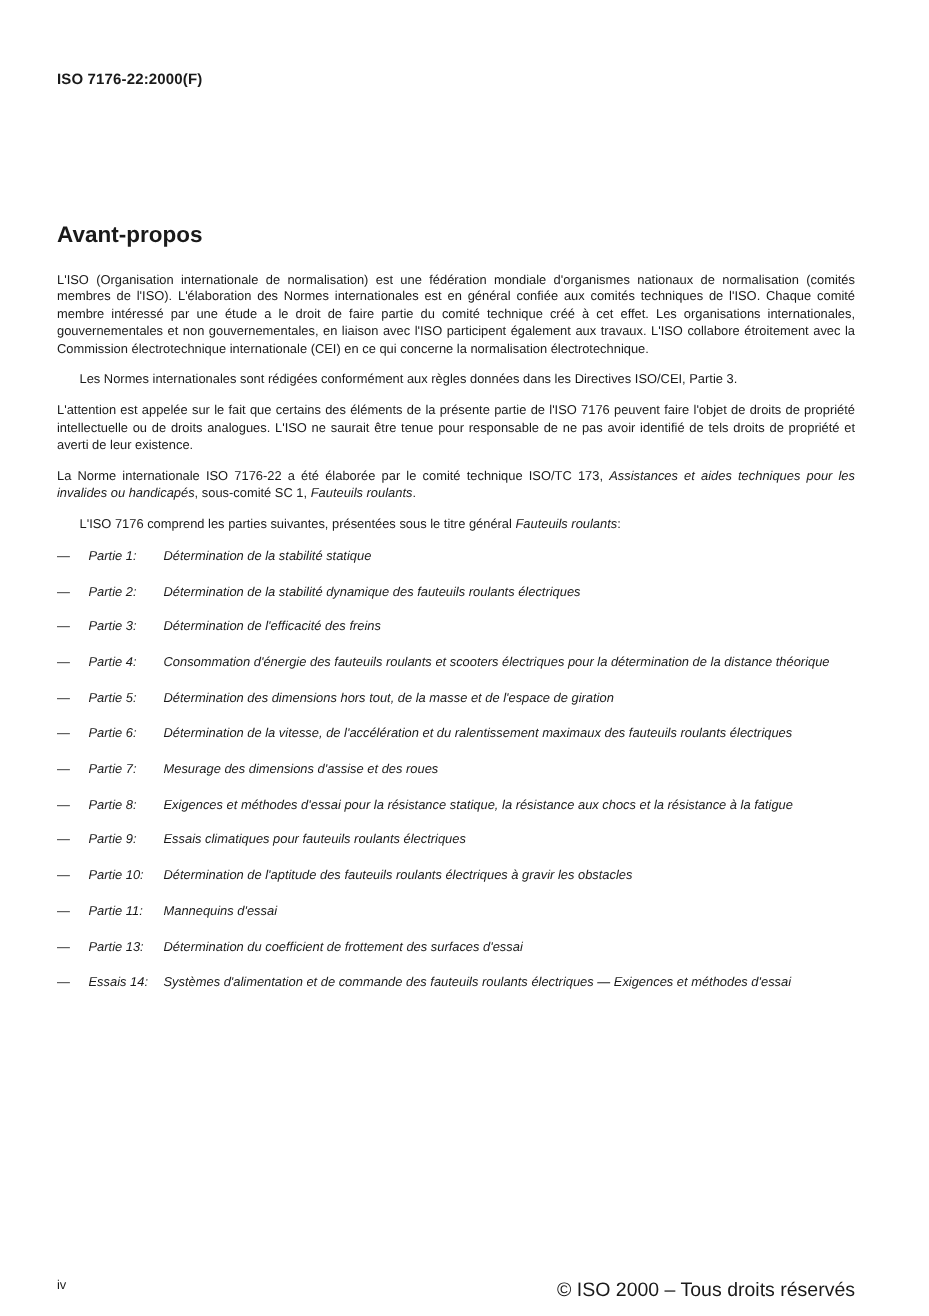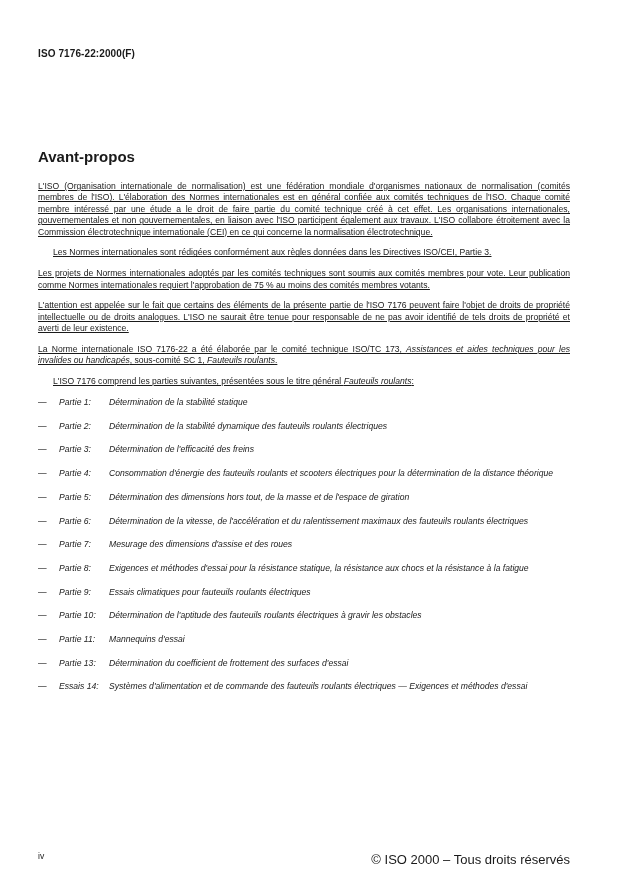--- a/index.html
+++ b/index.html
@@ -42,21 +42,20 @@
       position: absolute;
       left: 38px;
       top: 170px;
       width: 532px;
       font-size: 8.6px;
       line-height: 11.4px;
     }
     .body p {
       margin: 0 0 9.4px 0;
       text-align: justify;
-      text-decoration: underline;
     }
     .body p.last-left { text-align: left; padding-left: 15px; }
     .body i { font-style: italic; }
     .parts {
       list-style: none;
       margin: 0;
       padding: 0;
     }
     .parts li {
       position: relative;
@@ -93,21 +92,20 @@
 
 <div class="page">
 
   <div class="doc-id">ISO 7176-22:2000(F)</div>
 
   <h1 class="title">Avant-propos</h1>
 
   <div class="body">
     <p>L'ISO (Organisation internationale de normalisation) est une fédération mondiale d'organismes nationaux de normalisation (comités membres de l'ISO). L'élaboration des Normes internationales est en général confiée aux comités techniques de l'ISO. Chaque comité membre intéressé par une étude a le droit de faire partie du comité technique créé à cet effet. Les organisations internationales, gouvernementales et non gouvernementales, en liaison avec l'ISO participent également aux travaux. L'ISO collabore étroitement avec la Commission électrotechnique internationale (CEI) en ce qui concerne la normalisation électrotechnique.</p>
     <p class="last-left">Les Normes internationales sont rédigées conformément aux règles données dans les Directives ISO/CEI, Partie 3.</p>
-    <p>Les projets de Normes internationales adoptés par les comités techniques sont soumis aux comités membres pour vote. Leur publication comme Normes internationales requiert l'approbation de 75 % au moins des comités membres votants.</p>
     <p>L'attention est appelée sur le fait que certains des éléments de la présente partie de l'ISO 7176 peuvent faire l'objet de droits de propriété intellectuelle ou de droits analogues. L'ISO ne saurait être tenue pour responsable de ne pas avoir identifié de tels droits de propriété et averti de leur existence.</p>
     <p><span>La Norme internationale ISO 7176-22 a été élaborée par le comité technique ISO/TC 173, </span><i>Assistances et aides techniques pour les invalides ou handicapés</i><span>, sous-comité SC 1, </span><i>Fauteuils roulants</i><span>.</span></p>
     <p class="last-left"><span>L'ISO 7176 comprend les parties suivantes, présentées sous le titre général </span><i>Fauteuils roulants</i><span>:</span></p>
 
     <ul class="parts">
       <li><span class="dash">—</span><span class="part-label">Partie 1:</span><span>Détermination de la stabilité statique</span></li>
       <li><span class="dash">—</span><span class="part-label">Partie 2:</span><span>Détermination de la stabilité dynamique des fauteuils roulants électriques</span></li>
       <li><span class="dash">—</span><span class="part-label">Partie 3:</span><span>Détermination de l'efficacité des freins</span></li>
       <li><span class="dash">—</span><span class="part-label">Partie 4:</span><span>Consommation d'énergie des fauteuils roulants et scooters électriques pour la détermination de la distance théorique</span></li>
       <li><span class="dash">—</span><span class="part-label">Partie 5:</span><span>Détermination des dimensions hors tout, de la masse et de l'espace de giration</span></li>

